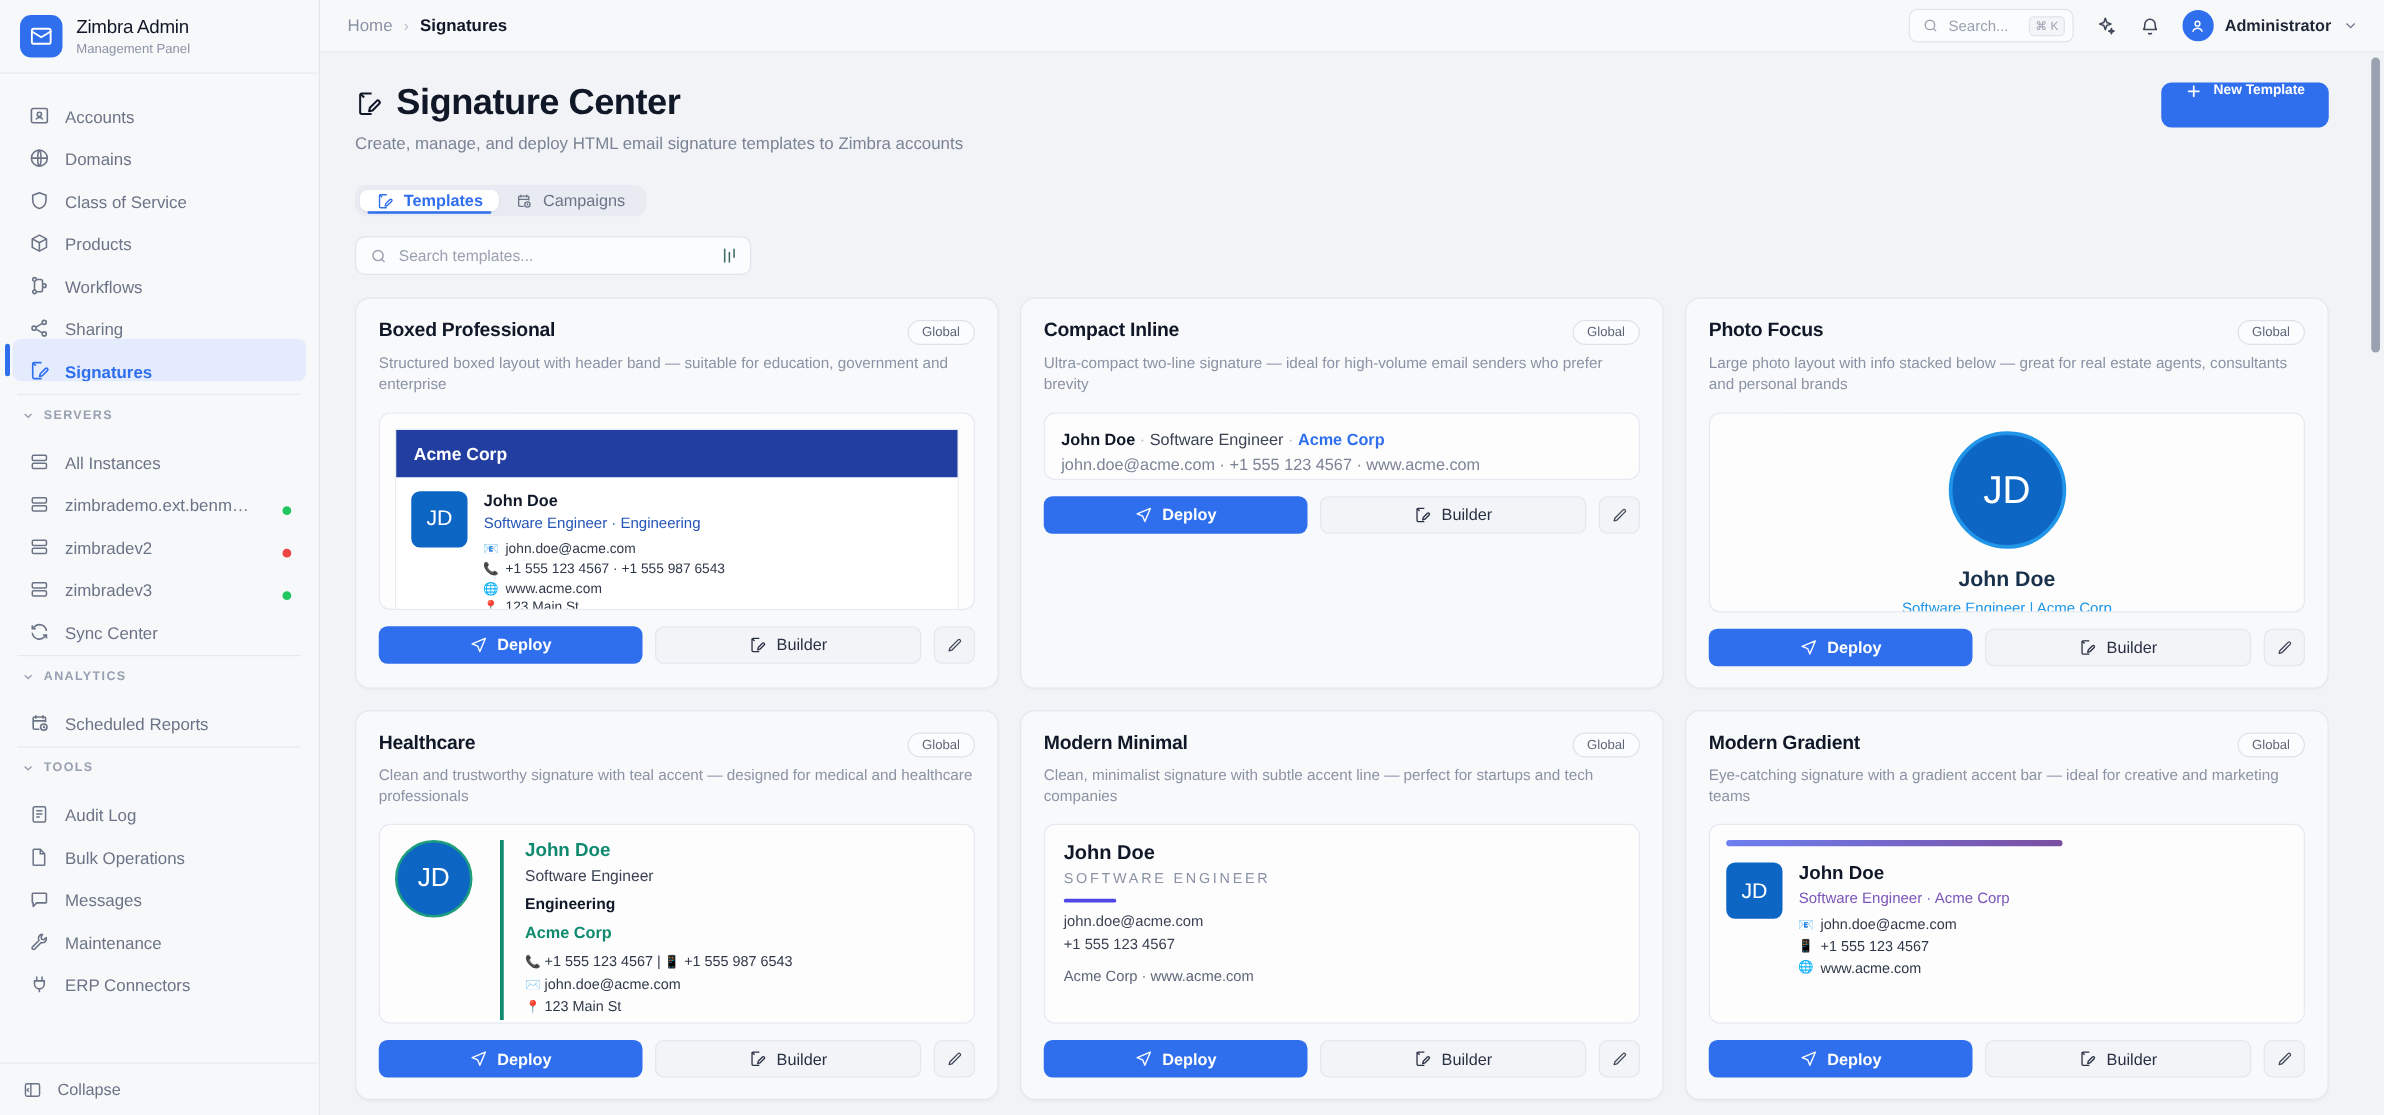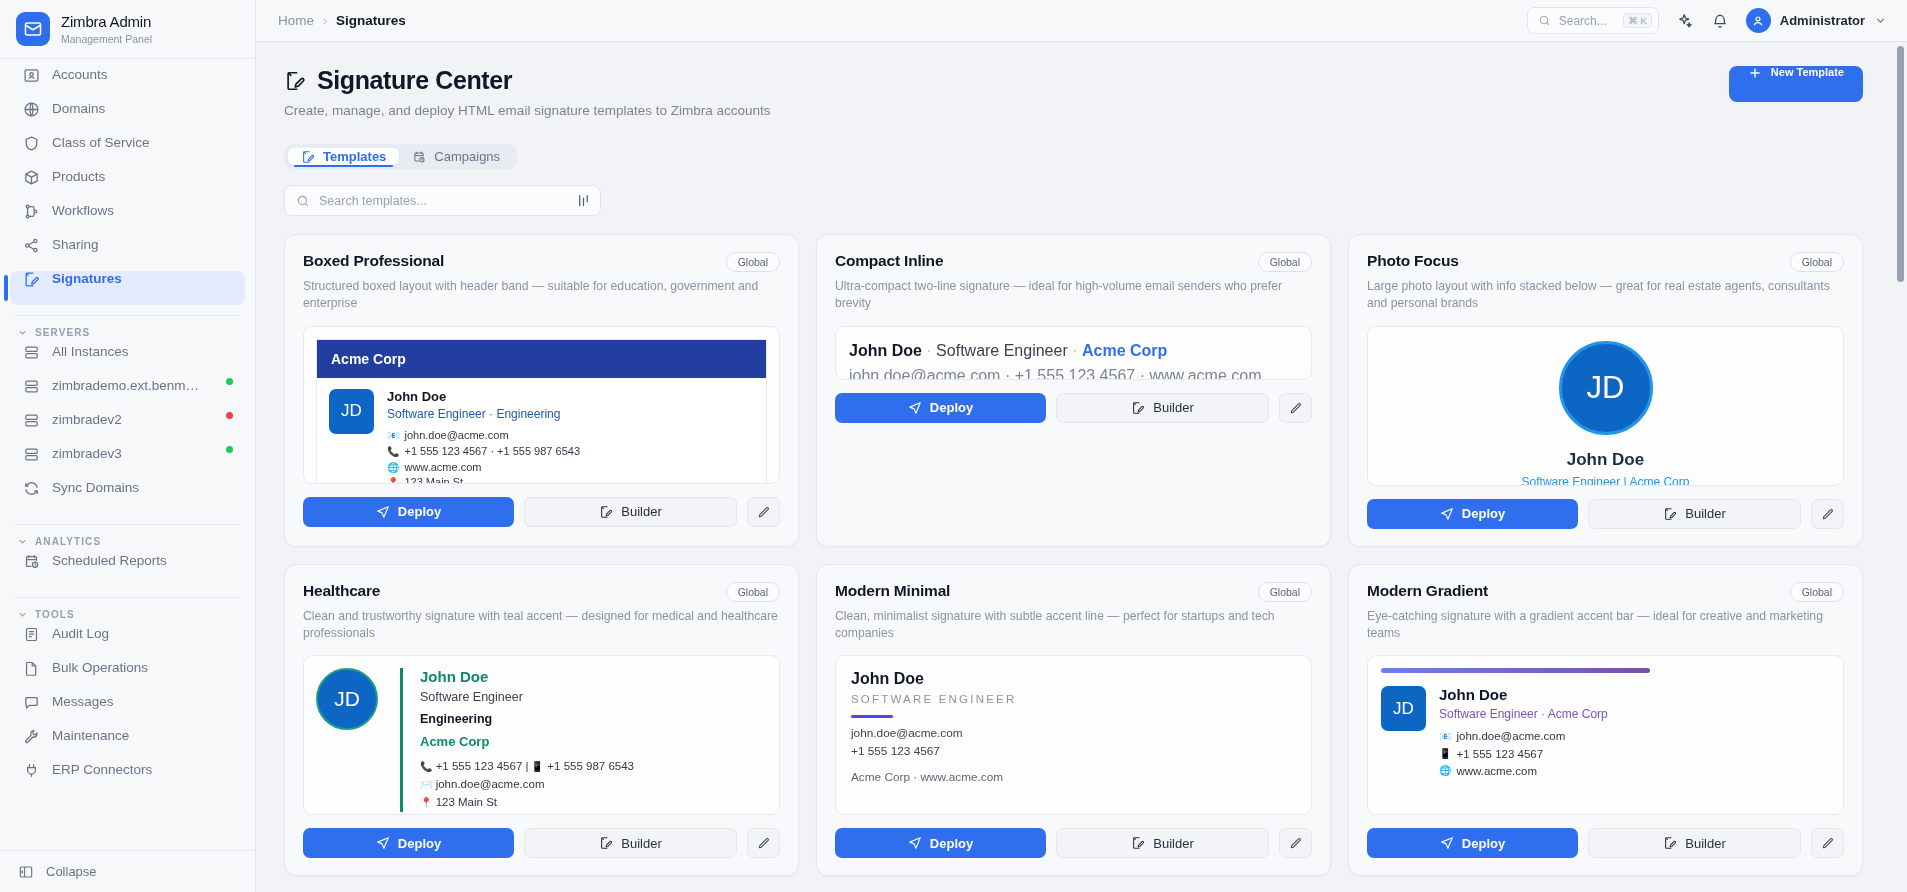--- a/index.html
+++ b/index.html
@@ -26,21 +26,21 @@
     background: #2f6fed; display: flex; align-items: center; justify-content: center;
     flex: 0 0 34px;
   }
   .brand-text { display: flex; flex-direction: column; line-height: 1.15; }
   .brand-title { font-size: 15px; font-weight: normal; color: #101828; letter-spacing: -0.2px; }
   .brand-sub { font-size: 10.5px; color: #8a93a5; margin-top: 2px; }
   .side-div { height: 1px; background: #e6e9ef; margin: 0; }
 
   .nav-scroll { flex: 1 1 auto; overflow: hidden; padding-top: 8px; }
   .nav-item {
-    display: flex; align-items: flex-start; gap: 12px;
+    display: flex; align-items: flex-end; gap: 12px;
     height: 34px; margin: 0 10px 0 10px; padding-left: 13px;
     border-radius: 7px; cursor: pointer; position: relative;
     color: #6b7487; font-size: 13.5px;
   }
   .nav-item .lbl { flex: 1 1 auto; overflow: hidden; white-space: nowrap; text-overflow: ellipsis; }
   .nav-item.active { background: #e3ebfd; color: #2f6fed; font-weight: bold; }
   .nav-item.active::before {
     content: ""; position: absolute; left: -6px; top: 4px; bottom: 4px;
     width: 3.5px; border-radius: 2px; background: #2f6fed;
   }
@@ -81,21 +81,21 @@
     border: 1px solid #e0e4ec; border-radius: 4px; padding: 1px 4px; background: #f3f5f8;
   }
   .icon-btn { cursor: pointer; color: #3e4758; display: flex; align-items: center; }
   .user { display: flex; align-items: center; gap: 9px; cursor: pointer; }
   .avatar-sm { width: 25px; height: 25px; border-radius: 50%; background: #2f6fed; display: flex; align-items: center; justify-content: center; }
   .user-name { font-size: 13px; color: #1e2635; font-weight: bold; }
 
   .content { flex: 1 1 auto; overflow: hidden; padding: 24px 44px 0 28px; position: relative; }
   .page-head { display: flex; align-items: flex-start; }
   .page-title { display: flex; align-items: center; gap: 11px; }
-  .page-title h1 { font-size: 25px; font-weight: bold; color: #101828; letter-spacing: -0.4px; }
+  .page-title h1 { font-size: 29px; font-weight: bold; color: #101828; letter-spacing: -0.4px; }
   .page-sub { font-size: 13.5px; color: #7b8496; margin-top: 8px; }
   .new-btn {
     margin-left: auto; display: flex; align-items: flex-start; gap: 9px;
     background: #2f6fed; color: #fff; border: none; border-radius: 8px;
     height: 36px; padding: 0 19px; font-size: 11px; font-weight: bold; cursor: pointer;
     font-family: "Liberation Sans", sans-serif;
   }
 
   .tabs {
     display: inline-flex; gap: 0; background: #e8ebf1; border-radius: 9px;
@@ -171,21 +171,21 @@
   .sig-boxed { margin: 12px 12px 0 12px; border: 1px solid #e8ecf2; }
   .sig-band { background: #213ea0; color: #fff; font-size: 14px; font-weight: bold; padding: 11px 14px; }
   .sig-boxed-body { display: flex; gap: 13px; padding: 11px 12px 0 12px; background: #fff; }
   .av-sq { width: 45px; height: 45px; border-radius: 7px; background: #0e66c4; color: #fff;
            display: flex; align-items: center; justify-content: center; font-size: 17px; flex: 0 0 45px; }
   .sg-name { font-size: 13px; font-weight: bold; color: #101828; }
   .sg-role-blue { font-size: 12px; color: #2455b6; margin-top: 3px; }
   .sg-lines { margin-top: 7px; font-size: 11px; color: #2f3849; line-height: 1.45; }
   .sg-lines .ln { display: flex; align-items: center; gap: 5px; }
 
-  .sig-inline { padding: 11px 13px; font-size: 16px; color: #3a4252; line-height: 1.6; }
+  .sig-inline { padding: 11px 13px; font-size: 13px; color: #3a4252; line-height: 1.6; }
   .sig-inline b { color: #101828; }
   .sig-inline .co { color: #2f6fed; font-weight: bold; }
   .sig-inline .sep { color: #b6bdcb; }
   .sig-inline .l2 { color: #7b8496; }
 
   .sig-photo { display: flex; flex-direction: column; align-items: center; padding-top: 14px; }
   .av-circle-lg {
     width: 94px; height: 94px; border-radius: 50%; background: #0e66c4; color: #fff;
     display: flex; align-items: center; justify-content: center; font-size: 31px;
     border: 3px solid #2196e8;
@@ -358,21 +358,21 @@
         <span class="lbl">zimbradev3</span>
         <span class="dot" style="background:#22c55e"></span>
       </div>
 
       <div class="nav-item">
         <svg width="17" height="17" viewBox="0 0 24 24" fill="none" stroke="currentColor" stroke-width="1.8">
             <path d="M20 11A8 8 0 0 0 6.3 6.3L4 8.5"></path>
             <path d="M4 13a8 8 0 0 0 13.7 4.7L20 15.5"></path>
             <path d="M4 4.5v4h4M20 19.5v-4h-4"></path>
           </svg>
-        <span class="lbl">Sync Domains</span>
+        <span class="lbl">Sync Center</span>
       </div>
 
       <div class="side-div" style="margin:10px 14px 2px 14px;"></div>
 
       <div class="sec-head">
         <svg width="11" height="11" viewBox="0 0 24 24" fill="none" stroke="currentColor" stroke-width="2.4">
             <path d="m6 9 6 6 6-6"></path>
           </svg>
         <span>ANALYTICS</span>
       </div>

